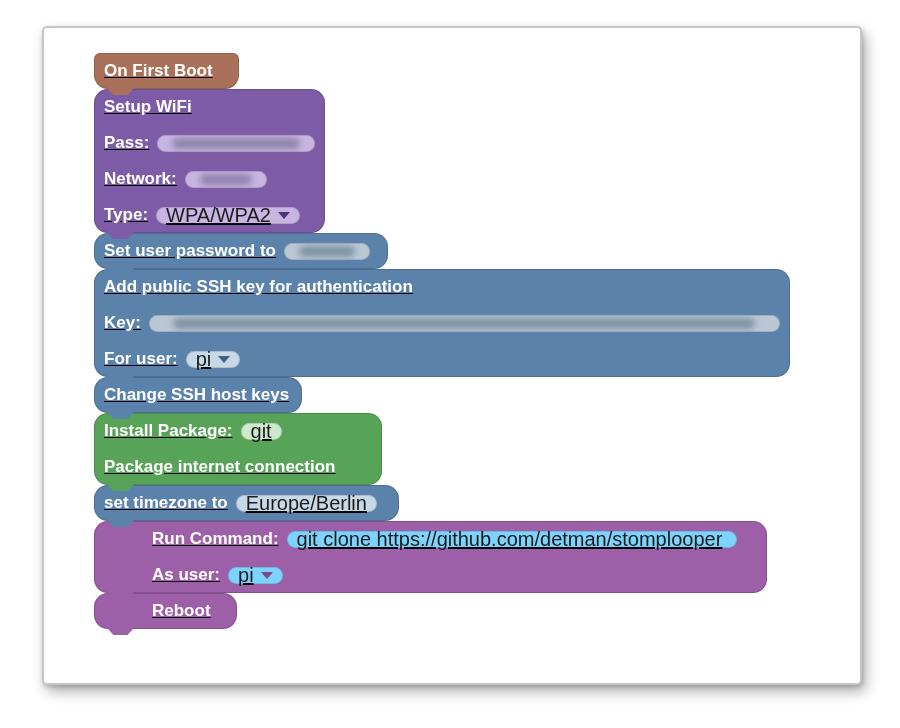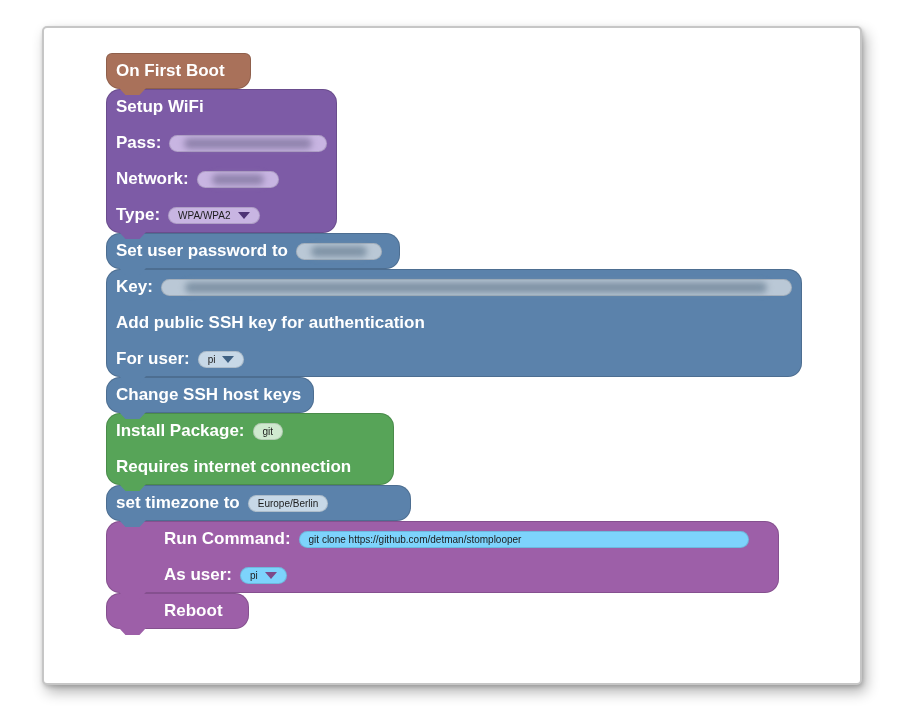--- a/index.html
+++ b/index.html
@@ -1,32 +1,32 @@
 <!DOCTYPE html>
 <html><head>
 <meta charset="utf-8">
 <style>
   html,body{margin:0;padding:0;width:900px;height:728px;background:#ffffff;overflow:hidden;
     font-family:"Liberation Sans","DejaVu Sans",sans-serif;}
   .panel{position:absolute;left:42px;top:26px;width:816px;height:655px;background:#ffffff;
     border:2px solid #c6c6c6;border-radius:5px;
     box-shadow:4px 7px 14px rgba(0,0,0,0.30),1px 2px 4px rgba(0,0,0,0.18);}
-  .workspace{position:absolute;left:62px;top:25px;}
+  .workspace{position:absolute;left:50px;top:25px;text-decoration:underline;}
   .block{position:relative;color:#ffffff;font-weight:bold;font-size:17px;
     border-radius:14px;box-shadow:inset 0 0 0 1px rgba(0,0,0,0.15);}
   .block::after{content:'';position:absolute;left:13px;bottom:-6px;width:27px;height:7px;
     background:var(--c);clip-path:polygon(0 0,100% 0,76% 100%,24% 100%);z-index:2;}
   .c-brown{background:#a9715a;--c:#a9715a;border-top-left-radius:6px;border-top-right-radius:6px;}
   .c-purple{background:#7d5ba6;--c:#7d5ba6;}
   .c-blue{background:#5b82ab;--c:#5b82ab;}
   .c-green{background:#57a458;--c:#57a458;}
   .c-magenta{background:#9d5fa8;padding-left:48px;--c:#9d5fa8;}
   .row{display:flex;align-items:center;height:36px;padding:0 10px;gap:8px;white-space:nowrap;}
   .pill{display:inline-flex;align-items:center;background:#fff;color:#1c1c1c;font-weight:normal;
-    font-size:10px;height:17px;border-radius:12px;padding:0 10px;
+    font-size:20px;height:17px;border-radius:12px;padding:0 10px;
     box-shadow:inset 0 0 0 1px rgba(0,0,0,0.12);white-space:nowrap;}
   .p-purple{background:#c8b5e2;}
   .p-blue{background:#c7d8e7;}
   .p-blue-m{background:#bac8d6;}
   .p-green{background:#cfe9cf;}
   .p-magenta{background:#7dd3fc;}
   .masked{justify-content:center;padding:0 6px;}
   .blurbar{height:11px;border-radius:6px;filter:blur(3px);}
   .bb-blue{background:#7f93a6;}
   .bb-purple{background:#9083ad;}
@@ -79,28 +79,28 @@
         <span>Set user password to</span>
         <span class="pill p-blue-m masked" style="width:74px">
             <span class="blurbar bb-blue" style="width:56px"></span>
           </span>
       </div>
     </div>
 
 
     <div class="block c-blue" style="width:696px">
       <div class="row">
+          <span>Add public SSH key for authentication</span>
+        </div>
+      <div class="row">
         <span>Key:</span>
         <span class="pill p-blue-m masked" style="flex:1">
             <span class="blurbar bb-blue" style="width:94%"></span>
           </span>
       </div>
-      <div class="row">
-          <span>Add public SSH key for authentication</span>
-        </div>
       <div class="row">
         <span>For user:</span>
         <span class="pill p-blue dd">
           <span>pi</span>
           <span class="arrow a-blue"></span>
         </span>
       </div>
     </div>
 
     <div class="block c-blue" style="width:208px">
@@ -110,21 +110,21 @@
     </div>
 
     <div class="block c-green" style="width:288px">
       <div class="row">
         <span>Install Package:</span>
         <span class="pill p-green">
             <span>git</span>
           </span>
       </div>
       <div class="row">
-          <span>Requires internet connection</span>
+          <span>Package internet connection</span>
         </div>
     </div>
 
     <div class="block c-blue" style="width:305px">
       <div class="row">
         <span>set timezone to</span>
         <span class="pill p-blue">
             <span>Europe/Berlin</span>
           </span>
       </div>

